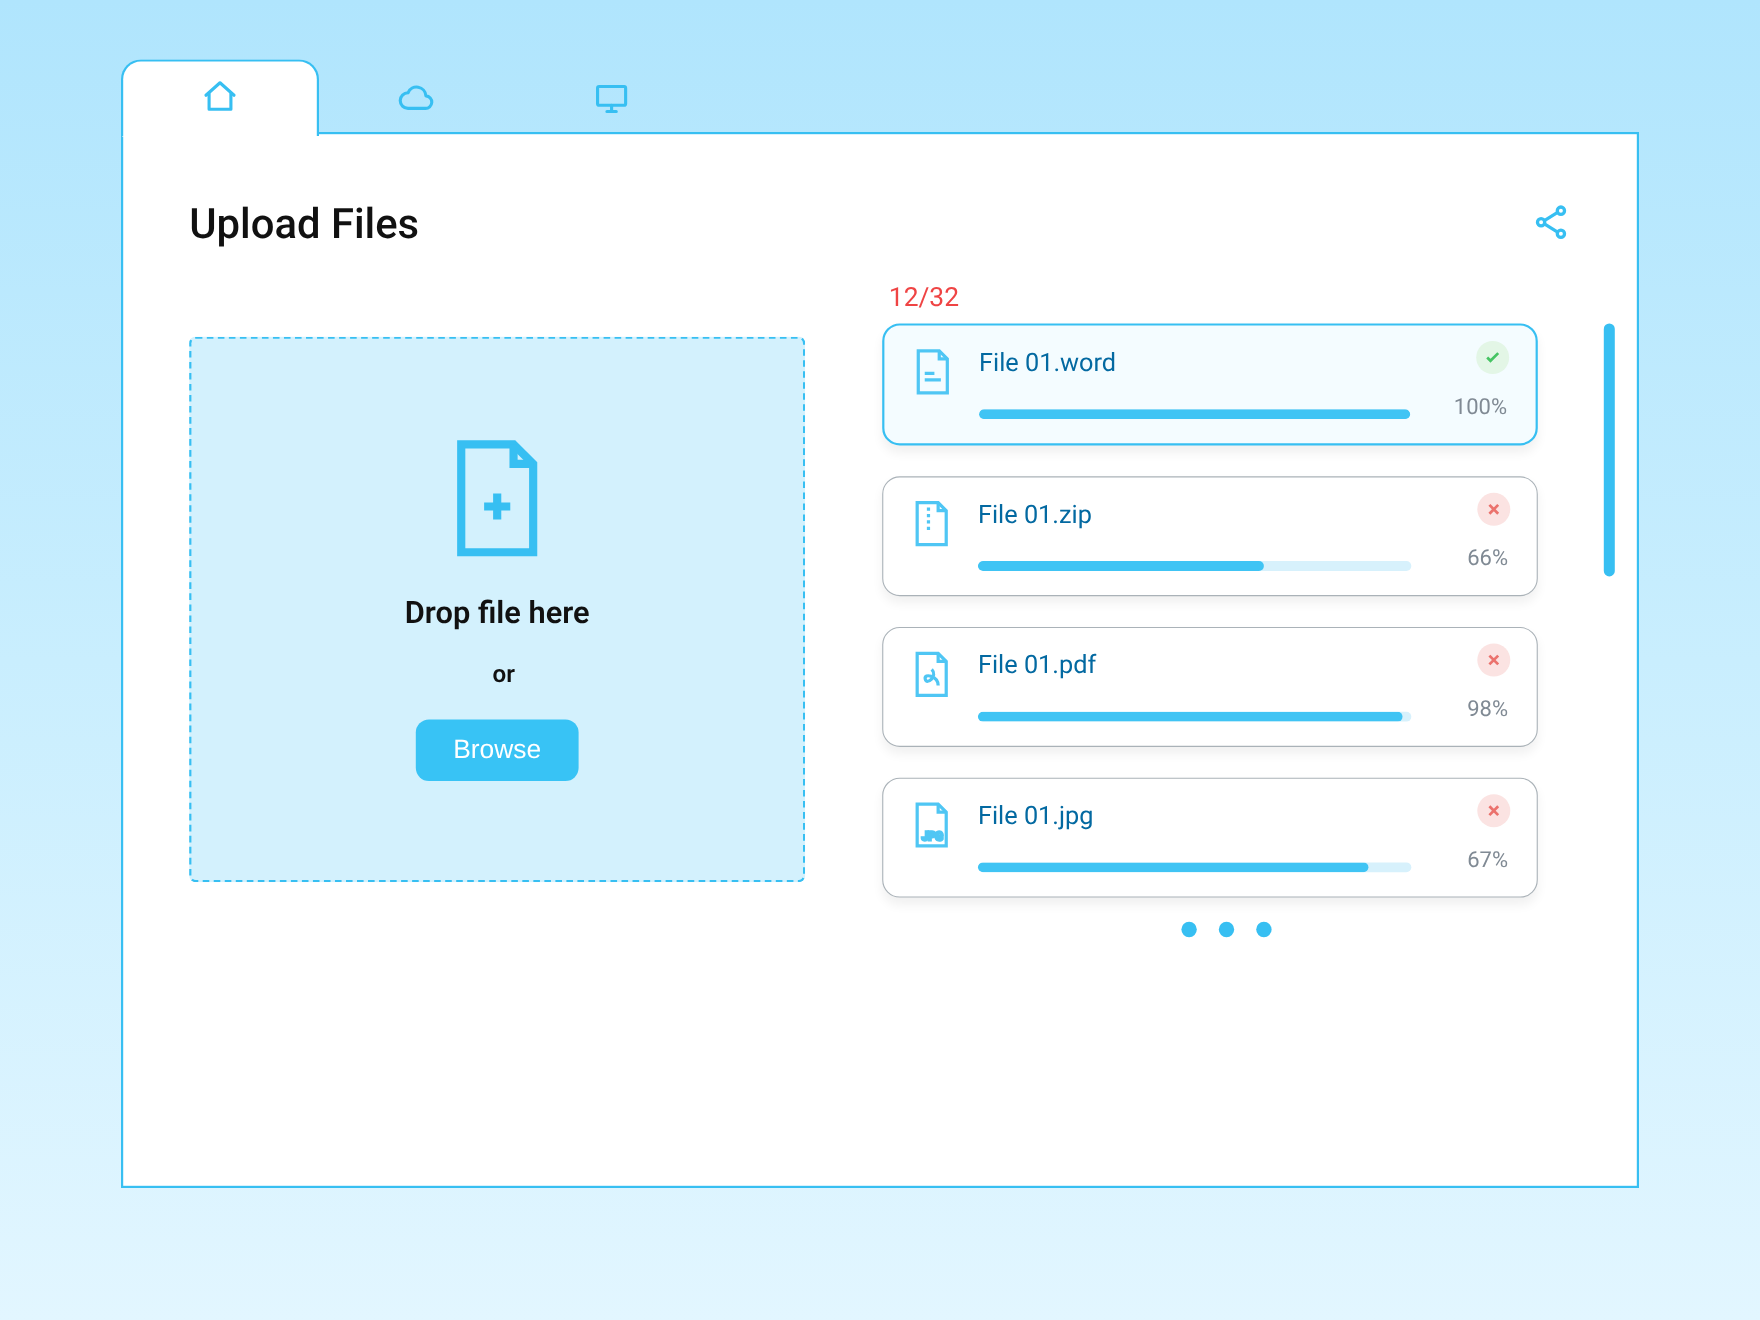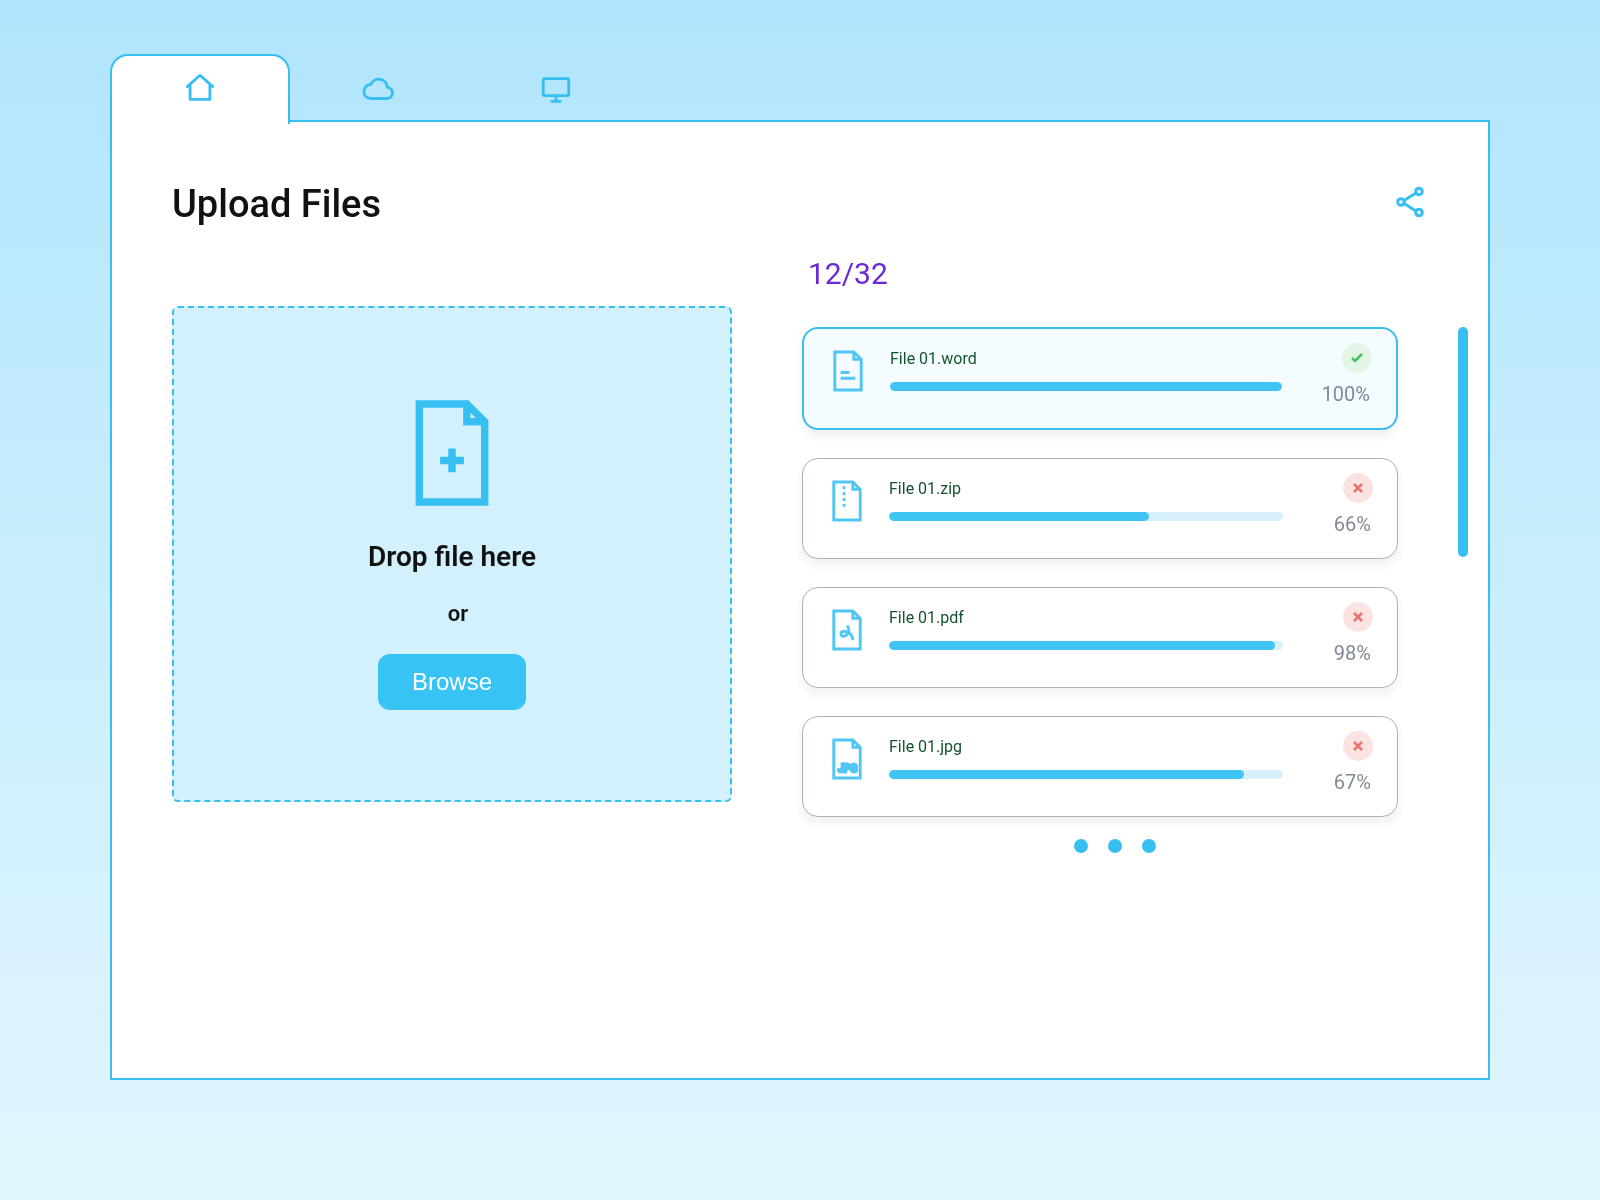--- a/index.html
+++ b/index.html
@@ -119,23 +119,23 @@
     text-align: right;
   }
 
   .right {
     flex: 1;
     display: flex;
     flex-direction: column;
     min-width: 0;
   }
   .count {
-    font-size: 30px;
-    color: #6d28d9;
-    margin-bottom: 36px;
+    font-size: 24px;
+    color: #ef4444;
+    margin-bottom: 10px;
     margin-left: 6px;
   }
   .list {
     display: flex;
     flex-direction: column;
     gap: 28px;
     position: relative;
     padding-right: 30px;
   }
   .scrollbar {
@@ -159,27 +159,27 @@
     background: #fff;
   }
   .file-card.active {
     border: 2px solid #37bff2;
     background: #f4fcff;
   }
   .file-icon svg { width: 36px; height: 44px; }
   .file-icon svg * { stroke: #4fc6f4; fill: none; stroke-width: 2; }
   .file-body { flex: 1; min-width: 0; }
   .file-name {
-    font-size: 16px;
-    color: #14532d;
+    font-size: 23px;
+    color: #0369a1;
     margin-bottom: 14px;
   }
   .progress-row {
     display: flex;
-    align-items: flex-start;
+    align-items: flex-end;
     gap: 30px;
   }
   .progress {
     flex: 1;
     height: 9px;
     background: #d7f1fc;
     border-radius: 5px;
     overflow: hidden;
   }
   .progress-fill {

